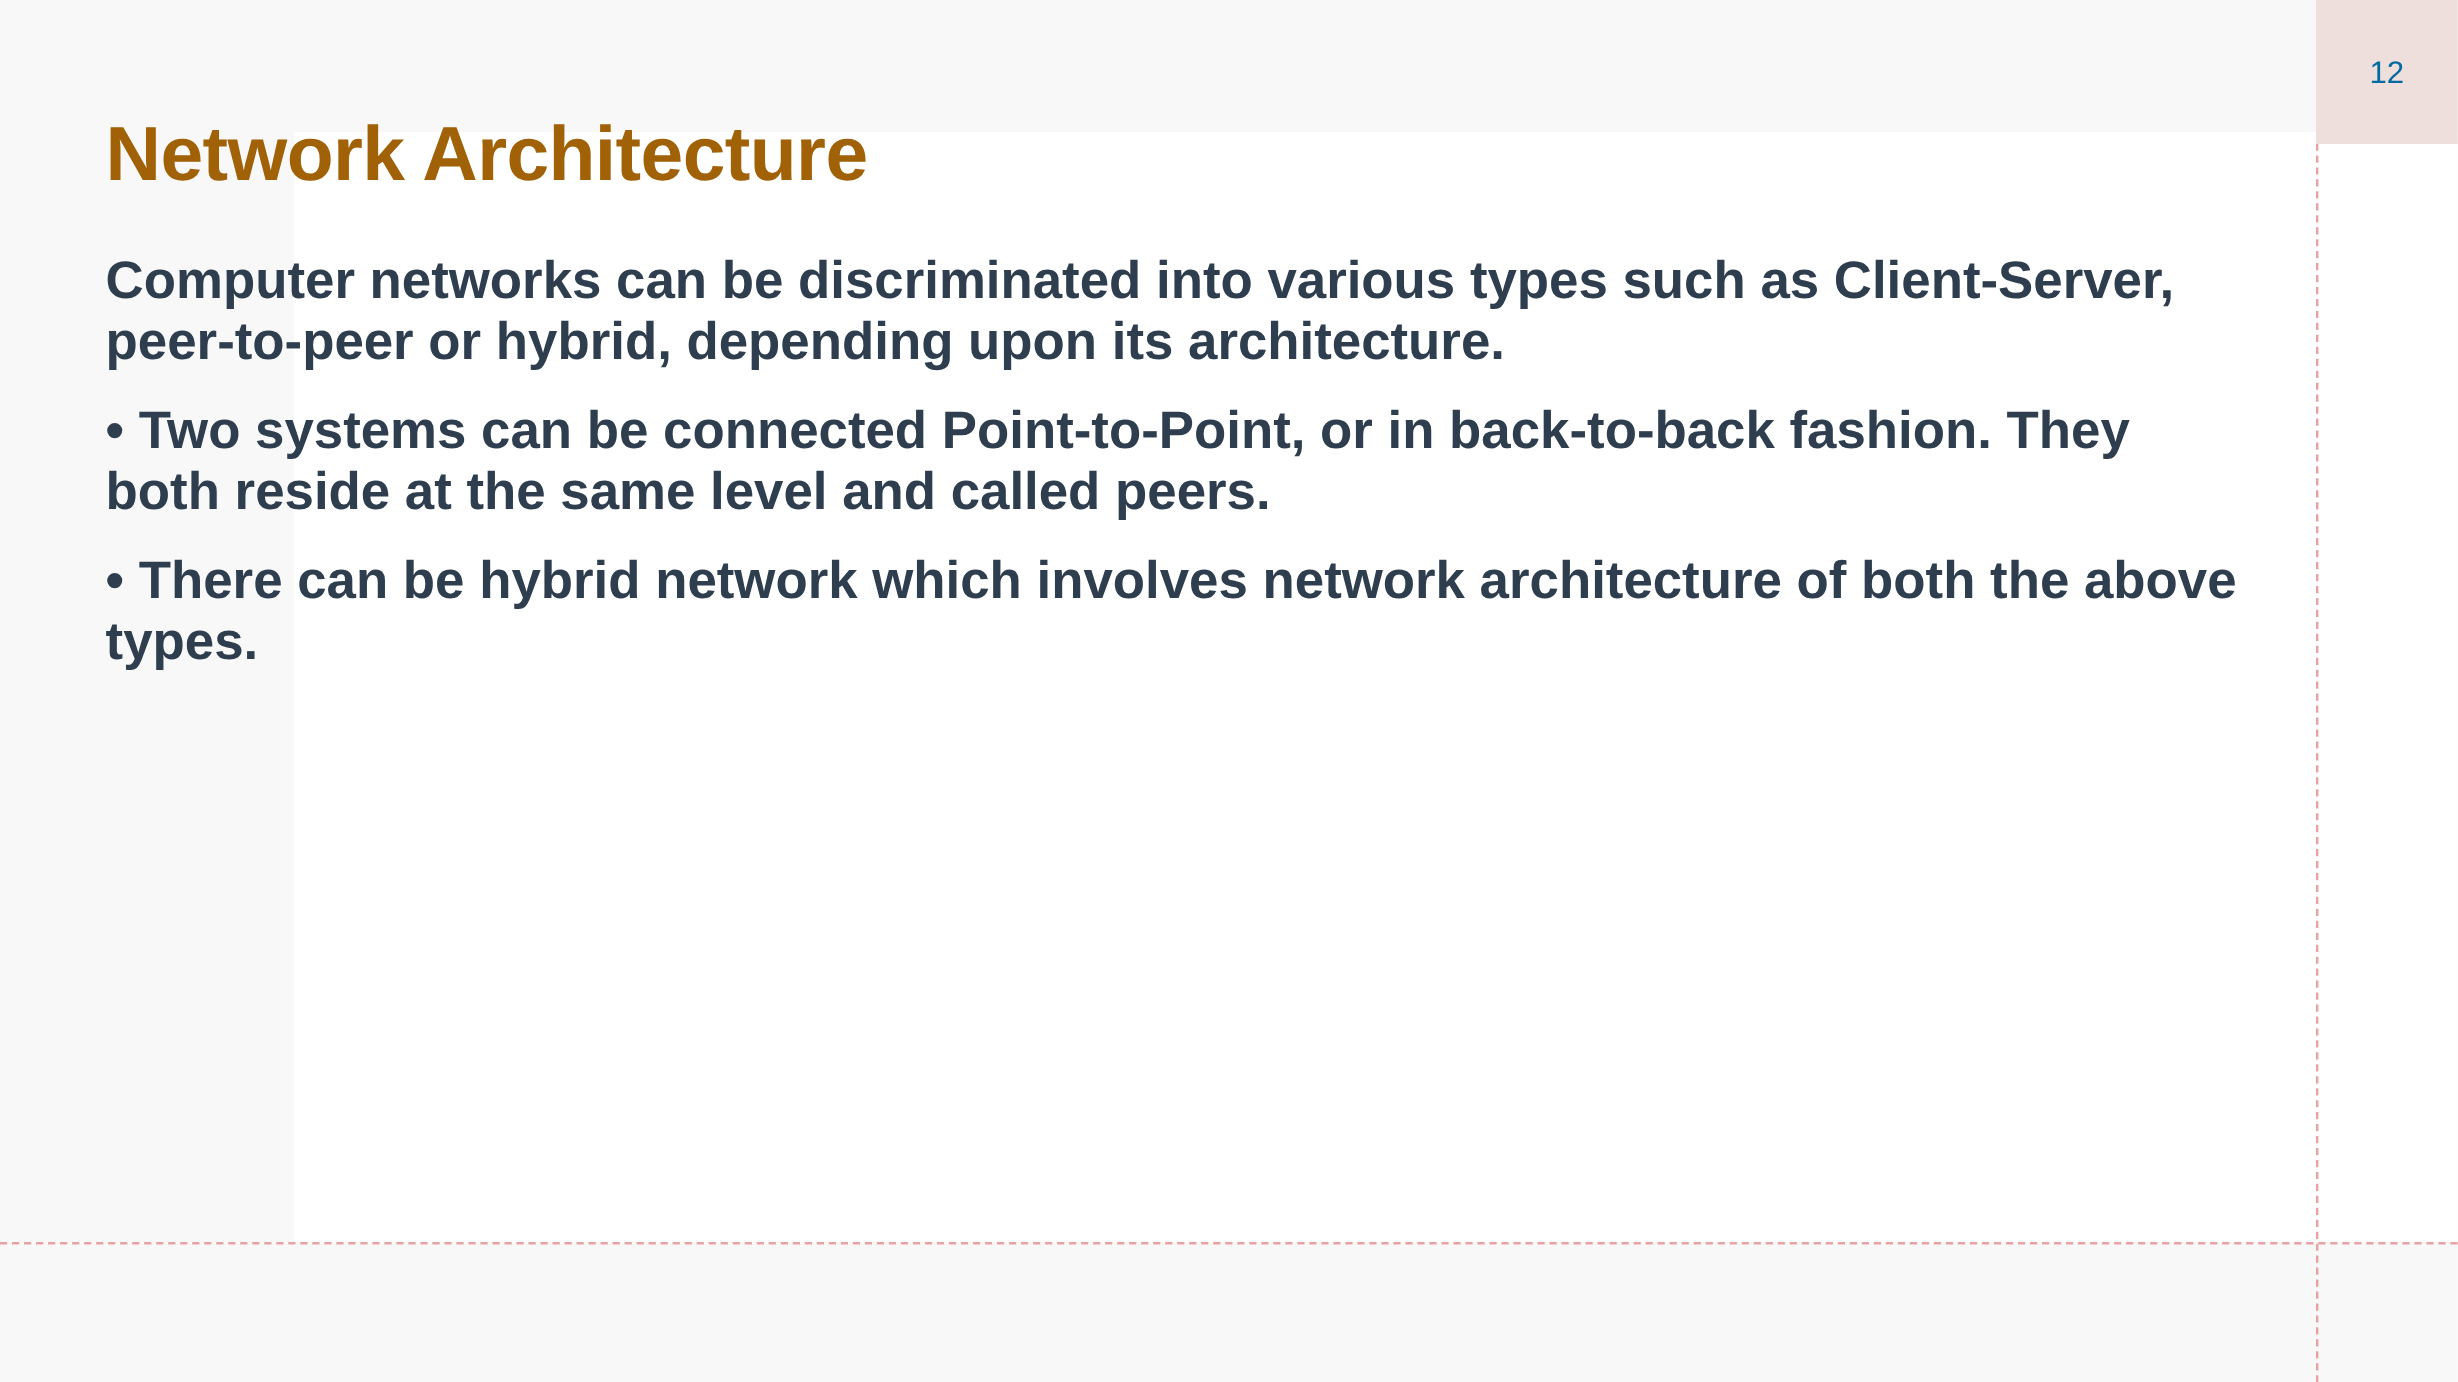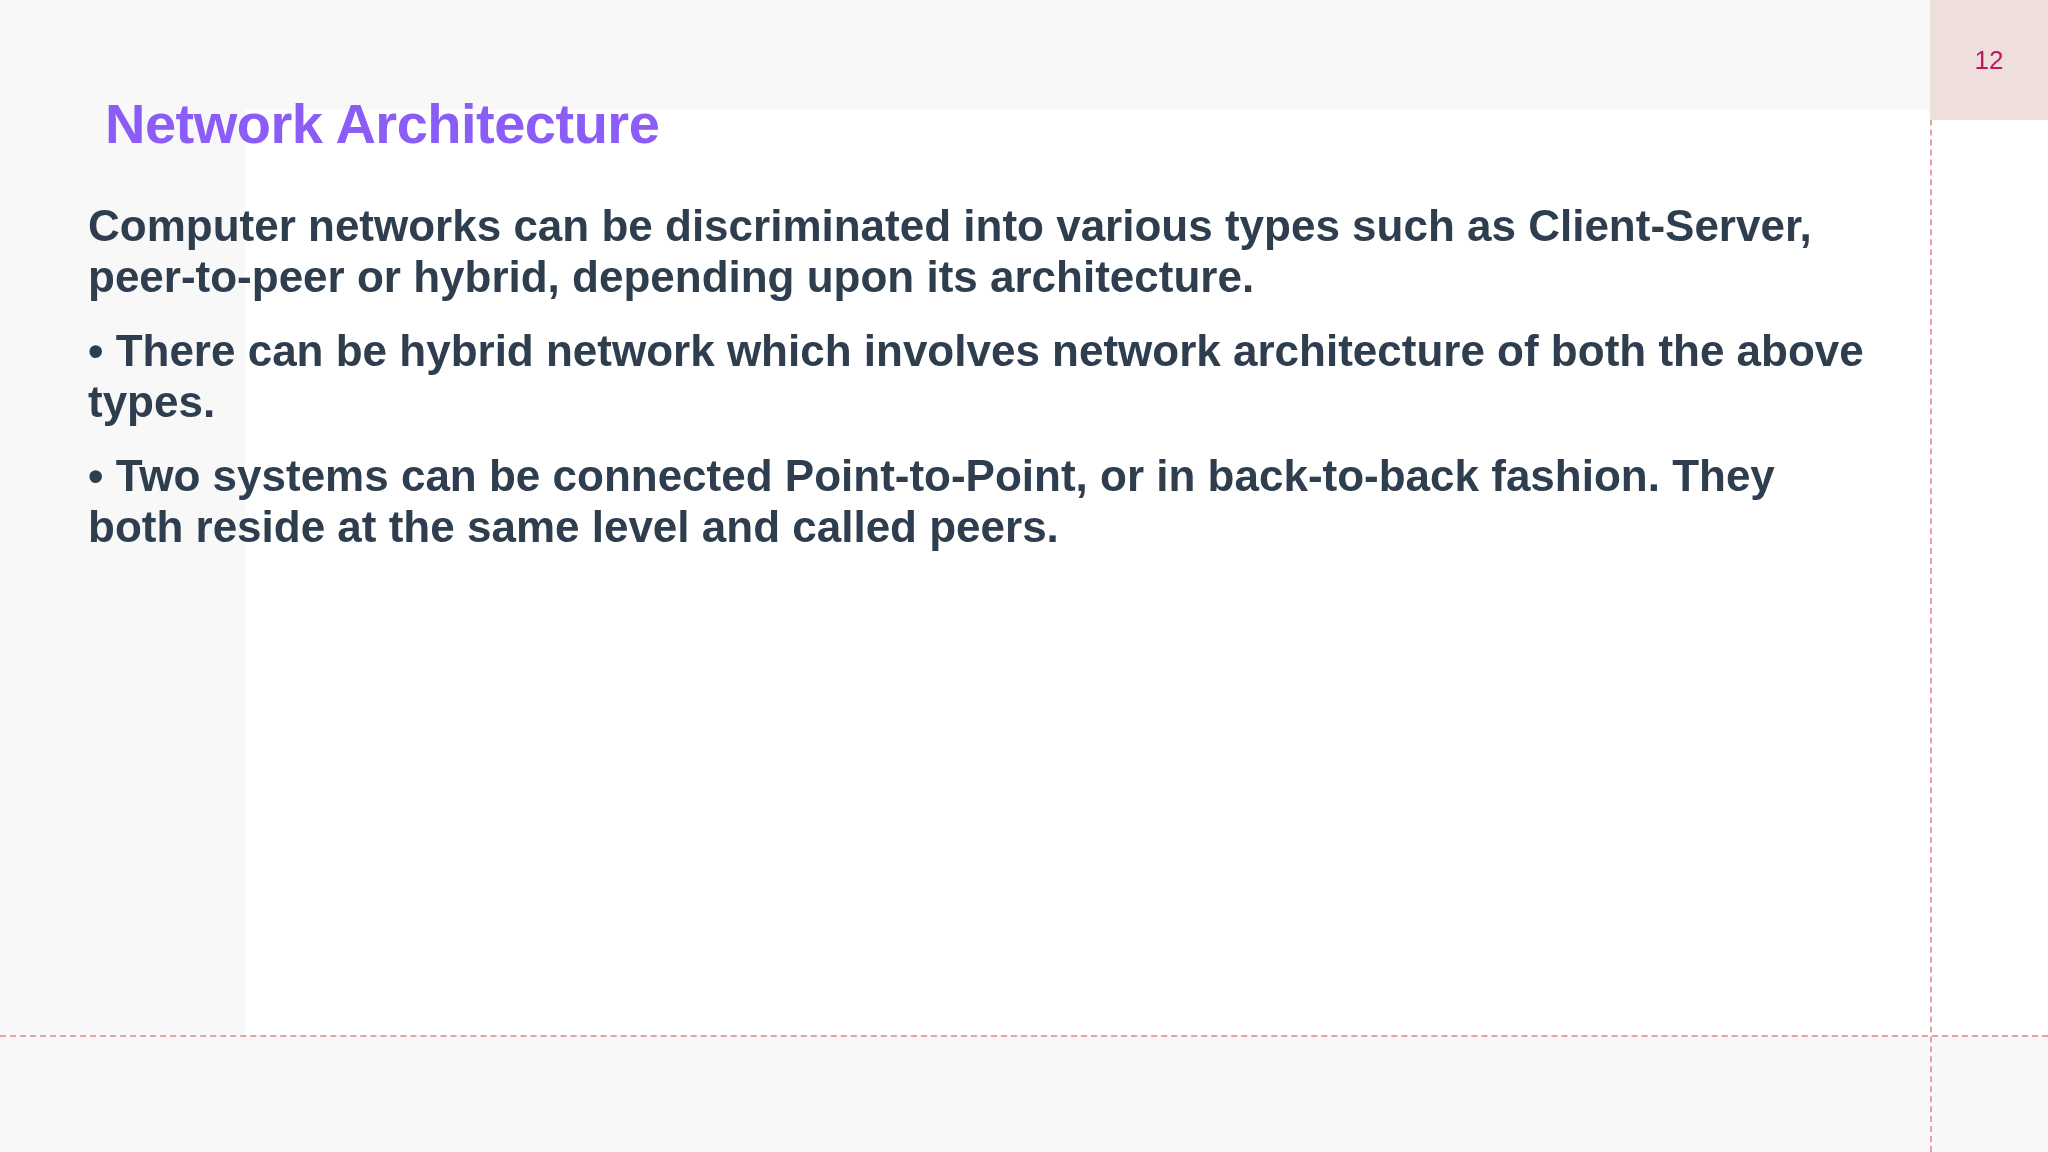--- a/index.html
+++ b/index.html
@@ -42,21 +42,21 @@
     background: #eedfdd;
     display: flex;
     align-items: center;
     justify-content: center;
     z-index: 6;
   }
   .page-number-box .page-num {
     font-family: "Liberation Sans", sans-serif;
     font-size: 26px;
     font-weight: 400;
-    color: #be185d;
+    color: #0369a1;
     line-height: 1;
   }
 
   
   .guide-vertical {
     position: absolute;
     top: 0;
     left: 1930px;
     width: 0;
     height: 1152px;
@@ -76,27 +76,27 @@
   
   .slide-body {
     position: absolute;
     left: 88px;
     top: 96px;
     width: 1838px;
     z-index: 3;
   }
 
   .slide-title {
-    margin: 0 0 48px 17px;
+    margin: 0 0 48px 0;
     font-family: "Liberation Sans", sans-serif;
-    font-size: 56px;
+    font-size: 64px;
     font-weight: 700;
     line-height: 1.0;
     letter-spacing: -0.5px;
-    color: #8b5cf6;
+    color: #a16207;
     white-space: nowrap;
   }
 
   .para {
     margin: 0 0 22px 0;
     font-family: "Liberation Sans", sans-serif;
     font-size: 44px;
     font-weight: 700;
     line-height: 1.17;
     color: #2e3e4e;
@@ -115,17 +115,17 @@
   <div class="guide-horizontal"></div>
 
   <div class="page-number-box">
     <span class="page-num">12</span>
   </div>
 
   <div class="slide-body">
     <h1 class="slide-title">Network Architecture</h1>
 
     <p class="para">Computer networks can be discriminated into various types such as Client-Server, peer-to-peer or hybrid, depending upon its architecture.</p>
+    <p class="para">• Two systems can be connected Point-to-Point, or in back-to-back fashion. They both reside at the same level and called peers.</p>
     <p class="para">• There can be hybrid network which involves network architecture of both the above types.</p>
-    <p class="para">• Two systems can be connected Point-to-Point, or in back-to-back fashion. They both reside at the same level and called peers.</p>
   </div>
 
 </div>
 
 </body></html>

